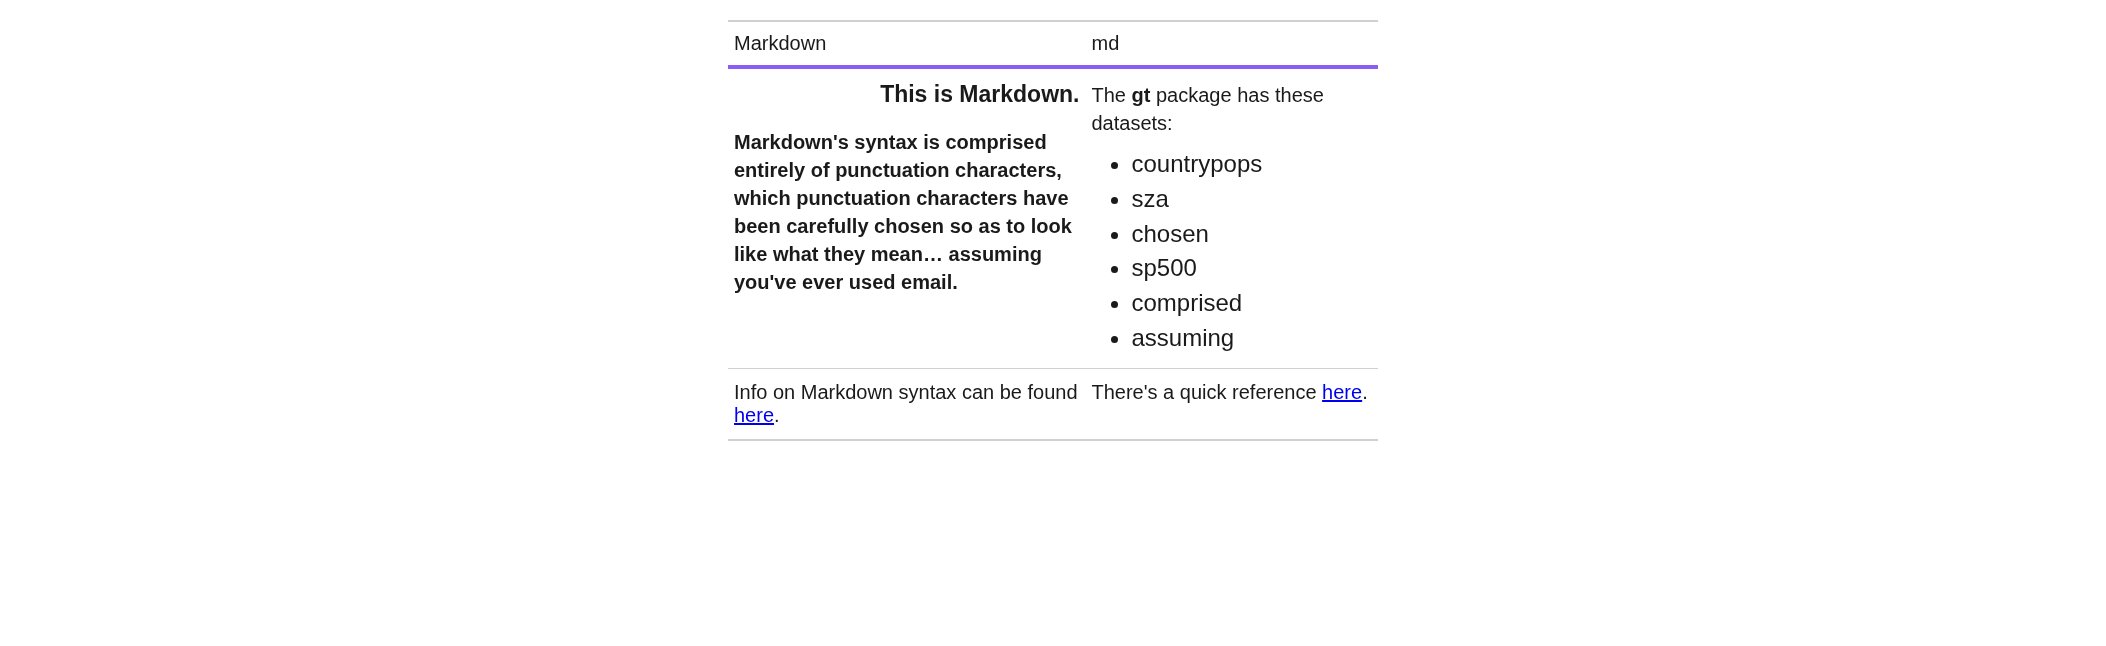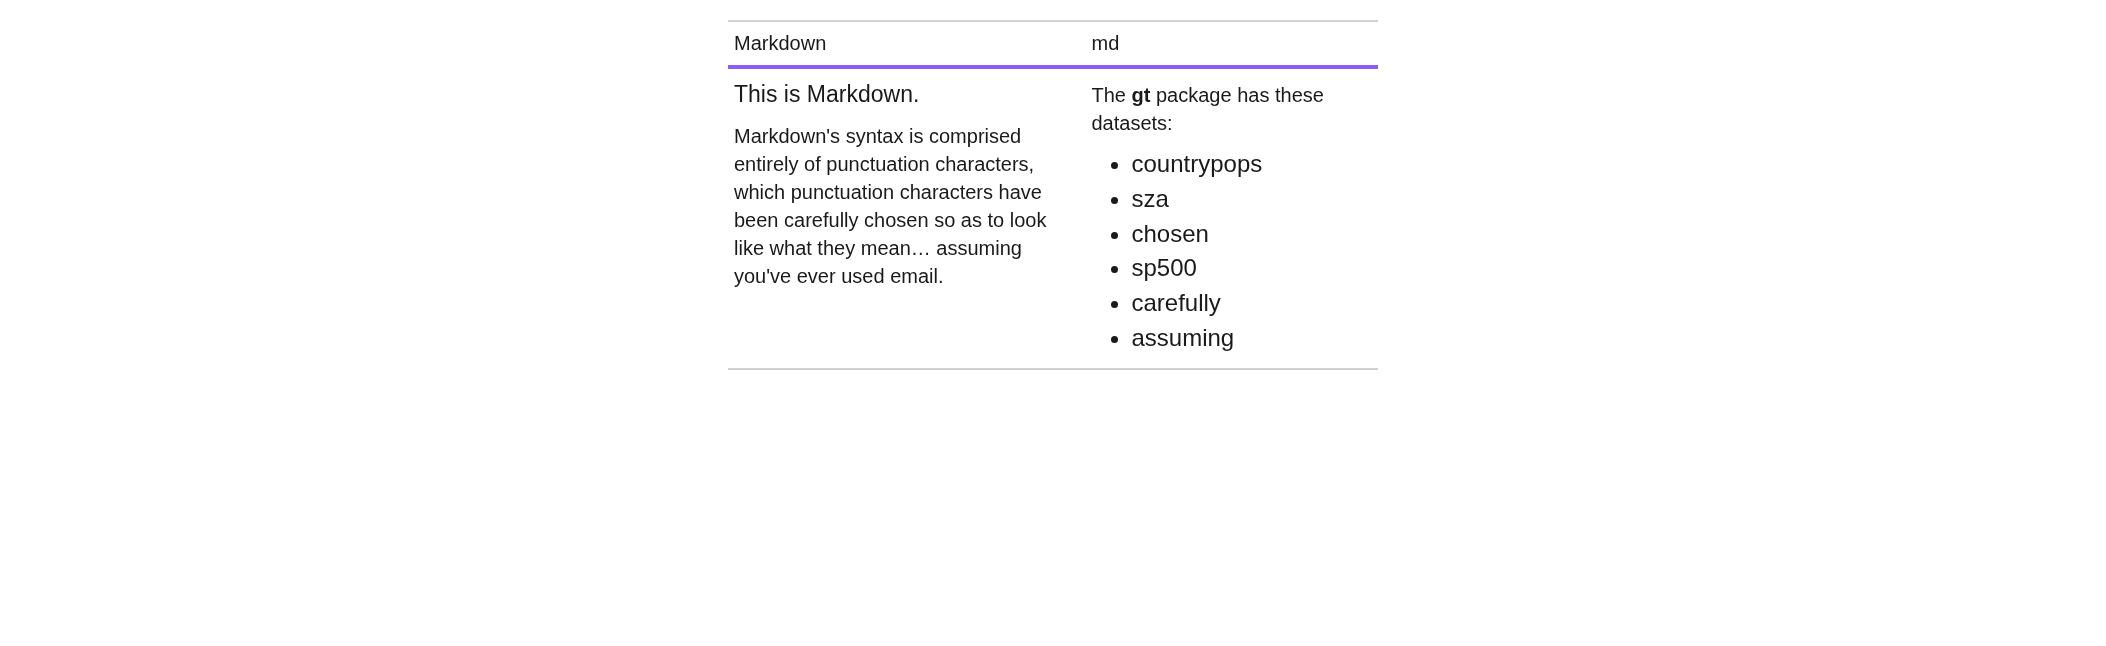--- a/index.html
+++ b/index.html
@@ -39,25 +39,27 @@
       border-bottom: 2px solid #d0d0d0;
     }
     .left-col {
       width: 55%;
     }
     .right-col {
       width: 45%;
     }
     h3.md-heading {
       font-size: 23px;
-      font-weight: 400;
-      margin-bottom: 14px;
+      font-weight: 700;
+      margin-bottom: 20px;
+      text-align: right;
     }
     p.md-paragraph {
       line-height: 1.4;
+      font-weight: bold;
     }
     .bold {
       font-weight: 700;
     }
     ul.dataset-list {
       list-style: disc;
       padding-left: 40px;
       margin-top: 10px;
     }
     ul.dataset-list li {
@@ -93,20 +95,28 @@
         </td>
         <td class="right-col">
           <p class="intro-text">
             <span>The </span><span class="bold">gt</span><span> package has these datasets:</span>
           </p>
           <ul class="dataset-list">
             <li>countrypops</li>
             <li>sza</li>
             <li>chosen</li>
             <li>sp500</li>
-            <li>carefully</li>
+            <li>comprised</li>
             <li>assuming</li>
           </ul>
+        </td>
+      </tr>
+      <tr>
+        <td class="left-col">
+          <span>Info on Markdown syntax can be found </span><a href="#" class="ref-link">here</a><span>.</span>
+        </td>
+        <td class="right-col">
+          <span>There's a quick reference </span><a href="#" class="ref-link">here</a><span>.</span>
         </td>
       </tr>
     </tbody>
   </table>
 </div>
 
 </body></html>

